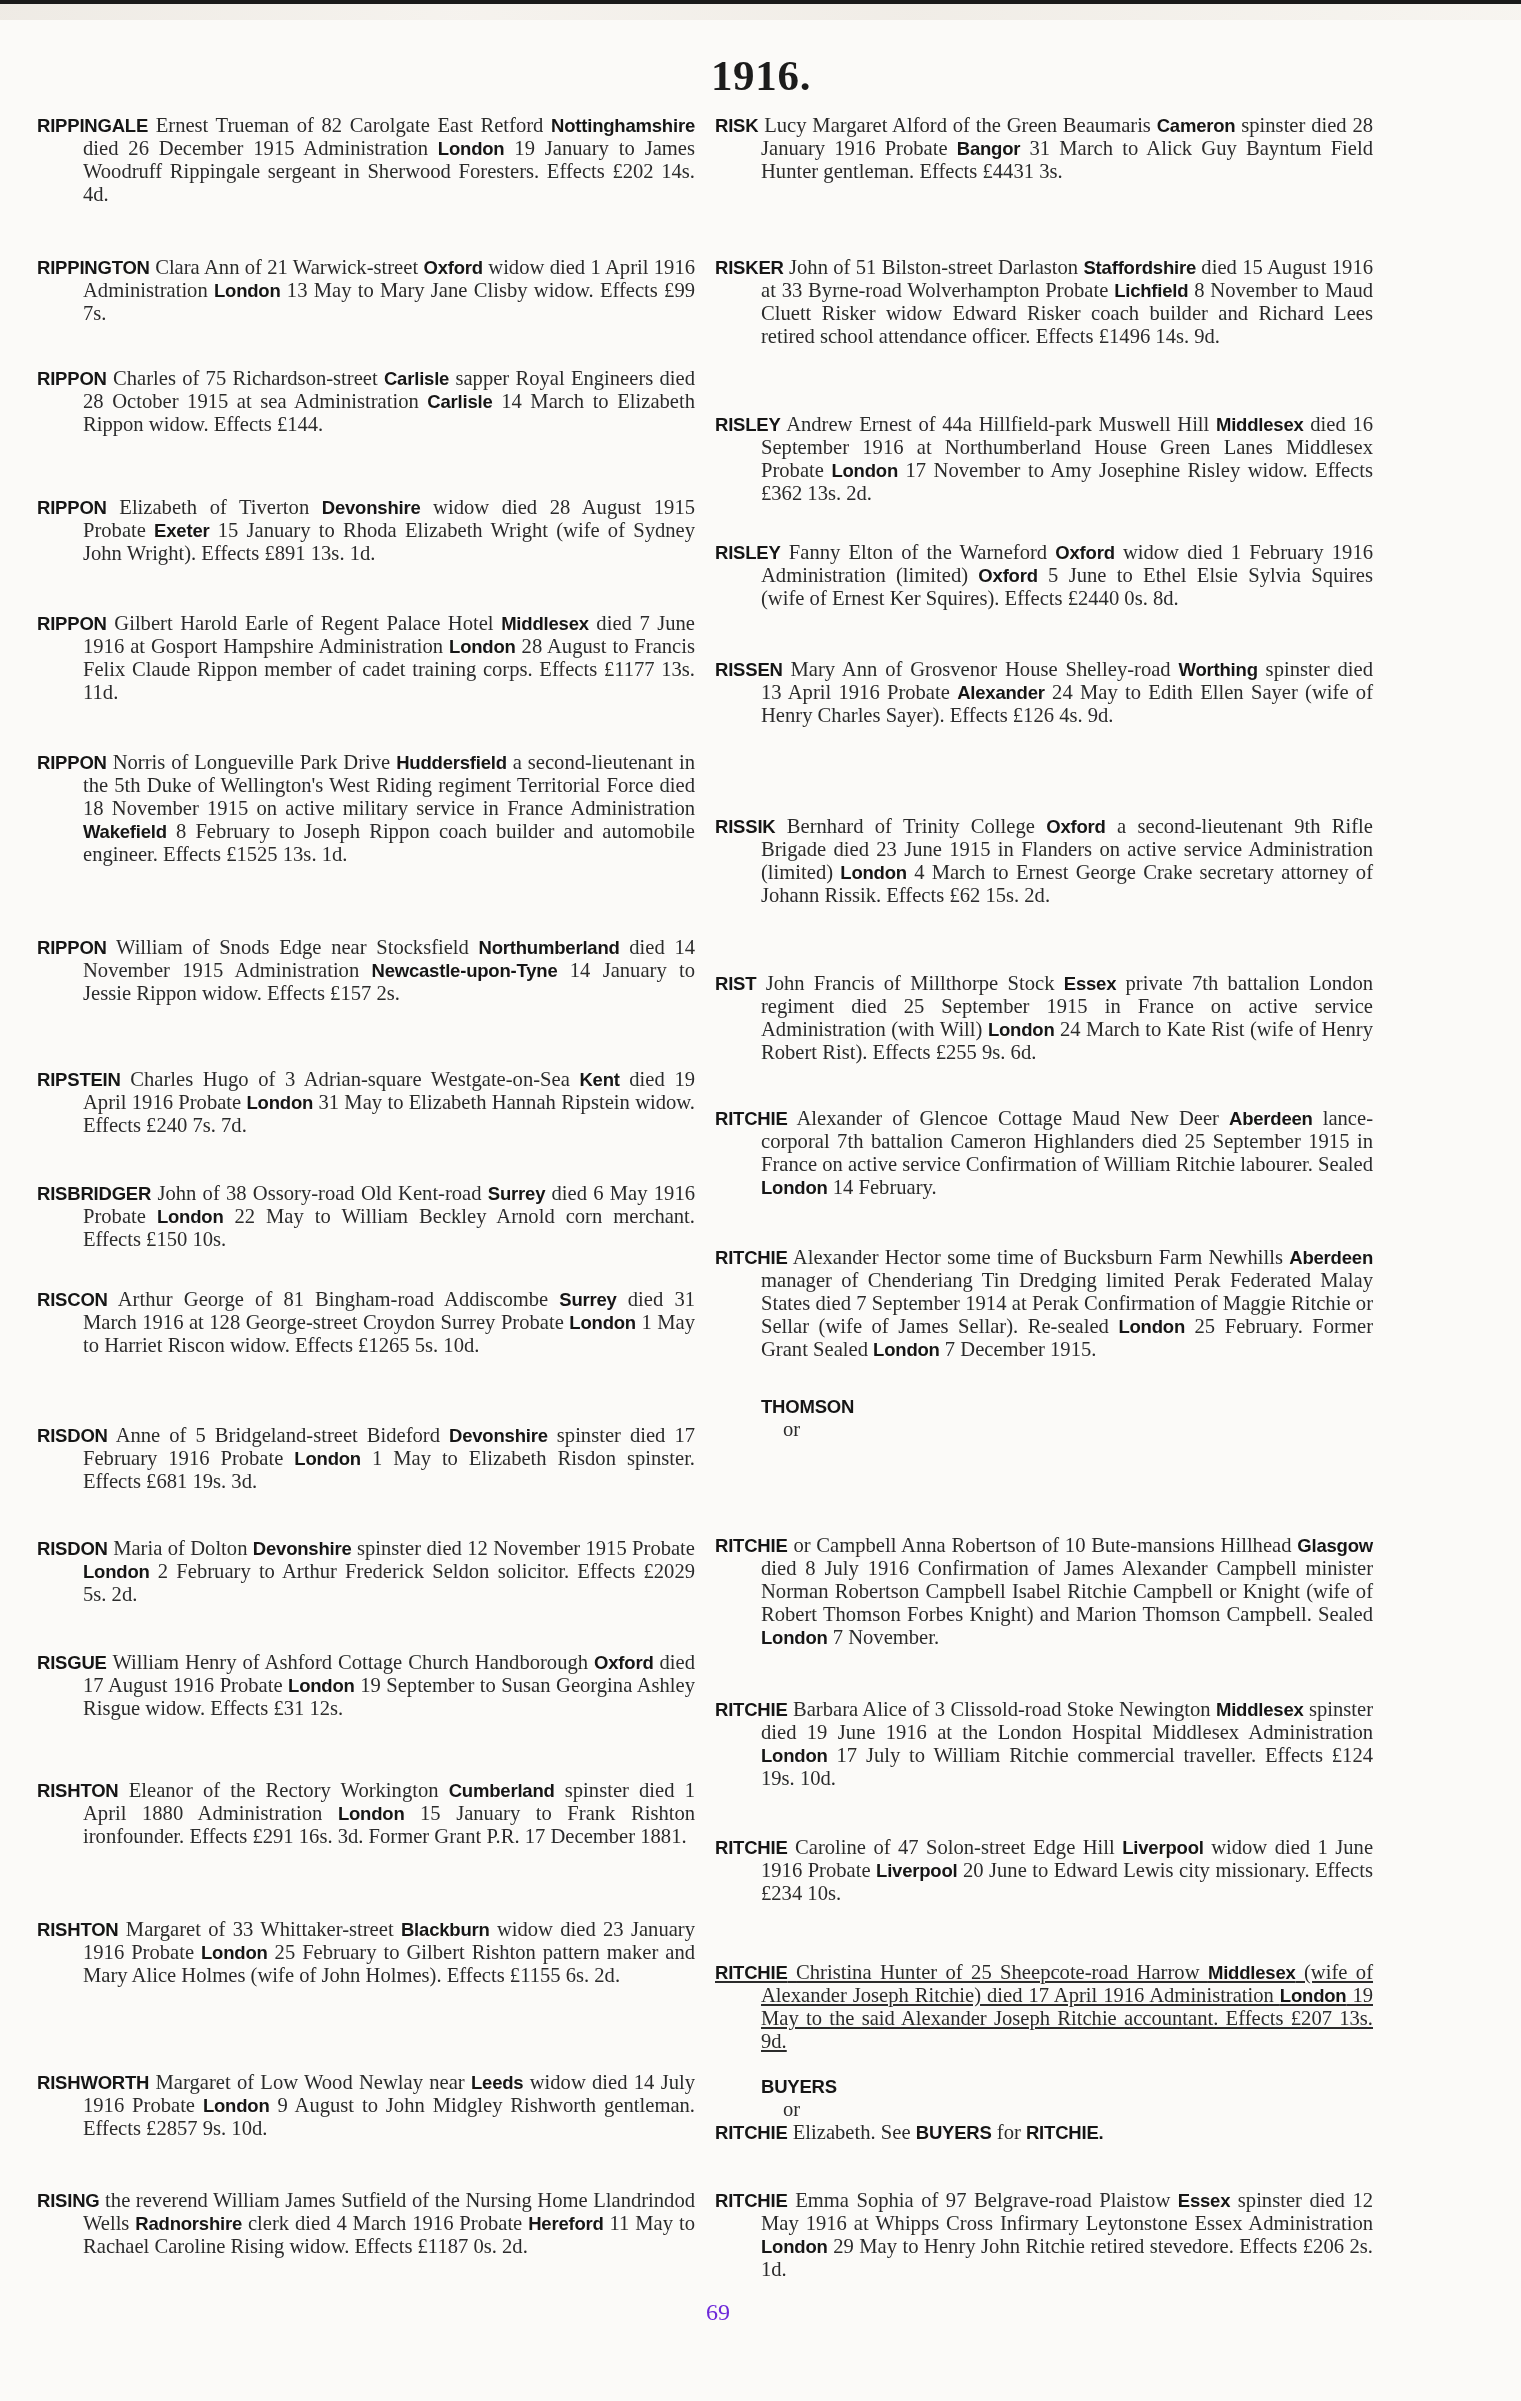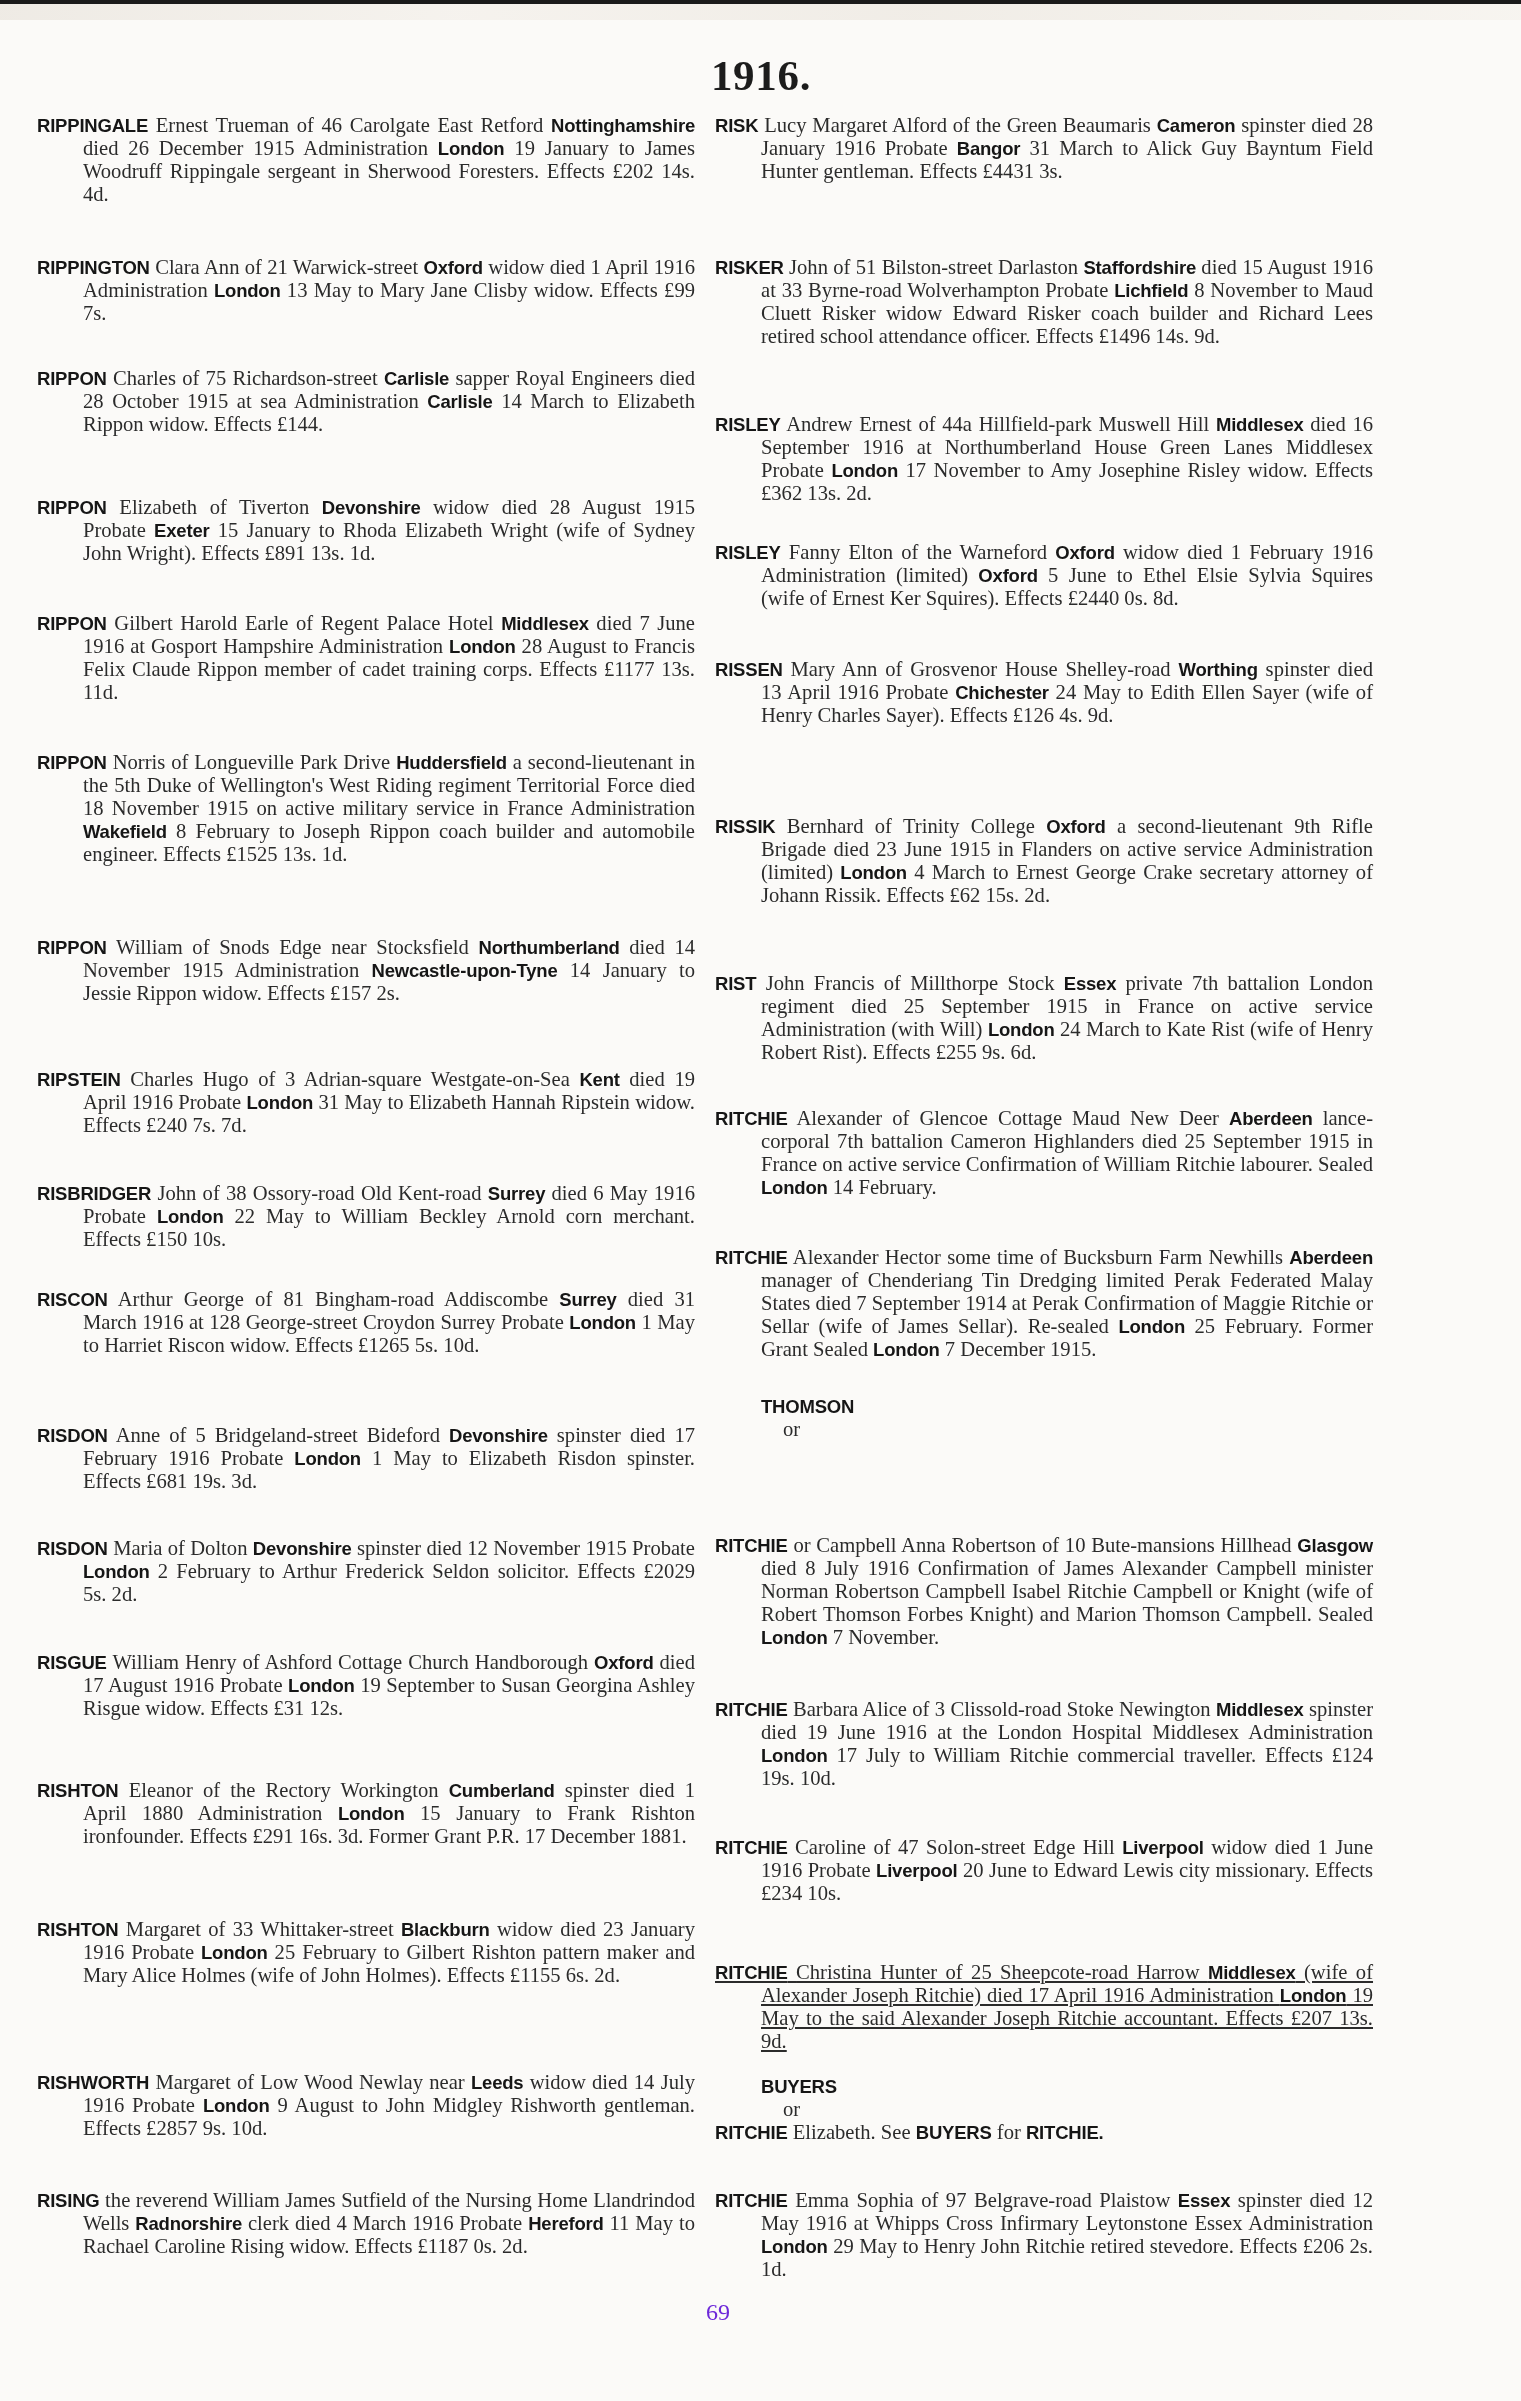--- a/index.html
+++ b/index.html
@@ -47,21 +47,21 @@
 </style>
 </head>
 <body>
 
 <div class="topbar"></div>
 <div class="topstrip"></div>
 
 <div class="year">1916.</div>
 
 <div class="col left" id="col-left">
-    <div class="entry" style="top: 0px;"><span class="b">RIPPINGALE</span> <span>Ernest Trueman of 46 Carolgate East Retford </span><span class="b">Nottinghamshire</span><span> died 26 December 1915 Administration </span><span class="b">London</span><span> 19 January to James Woodruff Rippingale sergeant in Sherwood Foresters. Effects £202 14s. 4d.</span></div>
+    <div class="entry" style="top: 0px;"><span class="b">RIPPINGALE</span> <span>Ernest Trueman of 82 Carolgate East Retford </span><span class="b">Nottinghamshire</span><span> died 26 December 1915 Administration </span><span class="b">London</span><span> 19 January to James Woodruff Rippingale sergeant in Sherwood Foresters. Effects £202 14s. 4d.</span></div>
     <div class="entry" style="top: 142px;"><span class="b">RIPPINGTON</span> <span>Clara Ann of 21 Warwick-street </span><span class="b">Oxford</span><span> widow died 1 April 1916 Administration </span><span class="b">London</span><span> 13 May to Mary Jane Clisby widow. Effects £99 7s.</span></div>
     <div class="entry" style="top: 253px;"><span class="b">RIPPON</span> <span>Charles of 75 Richardson-street </span><span class="b">Carlisle</span><span> sapper Royal Engineers died 28 October 1915 at sea Administration </span><span class="b">Carlisle</span><span> 14 March to Elizabeth Rippon widow. Effects £144.</span></div>
     <div class="entry" style="top: 382px;"><span class="b">RIPPON</span> <span>Elizabeth of Tiverton </span><span class="b">Devonshire</span><span> widow died 28 August 1915 Probate </span><span class="b">Exeter</span><span> 15 January to Rhoda Elizabeth Wright (wife of Sydney John Wright). Effects £891 13s. 1d.</span></div>
     <div class="entry" style="top: 498px;"><span class="b">RIPPON</span> <span>Gilbert Harold Earle of Regent Palace Hotel </span><span class="b">Middlesex</span><span> died 7 June 1916 at Gosport Hampshire Administration </span><span class="b">London</span><span> 28 August to Francis Felix Claude Rippon member of cadet training corps. Effects £1177 13s. 11d.</span></div>
     <div class="entry" style="top: 637px;"><span class="b">RIPPON</span> <span>Norris of Longueville Park Drive </span><span class="b">Huddersfield</span><span> a second-lieutenant in the 5th Duke of Wellington's West Riding regiment Territorial Force died 18 November 1915 on active military service in France Administration </span><span class="b">Wakefield</span><span> 8 February to Joseph Rippon coach builder and automobile engineer. Effects £1525 13s. 1d.</span></div>
     <div class="entry" style="top: 822px;"><span class="b">RIPPON</span> <span>William of Snods Edge near Stocksfield </span><span class="b">Northumberland</span><span> died 14 November 1915 Administration </span><span class="b">Newcastle-upon-Tyne</span><span> 14 January to Jessie Rippon widow. Effects £157 2s.</span></div>
     <div class="entry" style="top: 954px;"><span class="b">RIPSTEIN</span> <span>Charles Hugo of 3 Adrian-square Westgate-on-Sea </span><span class="b">Kent</span><span> died 19 April 1916 Probate </span><span class="b">London</span><span> 31 May to Elizabeth Hannah Ripstein widow. Effects £240 7s. 7d.</span></div>
     <div class="entry" style="top: 1068px;"><span class="b">RISBRIDGER</span> <span>John of 38 Ossory-road Old Kent-road </span><span class="b">Surrey</span><span> died 6 May 1916 Probate </span><span class="b">London</span><span> 22 May to William Beckley Arnold corn merchant. Effects £150 10s.</span></div>
     <div class="entry" style="top: 1174px;"><span class="b">RISCON</span> <span>Arthur George of 81 Bingham-road Addiscombe </span><span class="b">Surrey</span><span> died 31 March 1916 at 128 George-street Croydon Surrey Probate </span><span class="b">London</span><span> 1 May to Harriet Riscon widow. Effects £1265 5s. 10d.</span></div>
     <div class="entry" style="top: 1310px;"><span class="b">RISDON</span> <span>Anne of 5 Bridgeland-street Bideford </span><span class="b">Devonshire</span><span> spinster died 17 February 1916 Probate </span><span class="b">London</span><span> 1 May to Elizabeth Risdon spinster. Effects £681 19s. 3d.</span></div>
@@ -70,21 +70,21 @@
     <div class="entry" style="top: 1665px;"><span class="b">RISHTON</span> <span>Eleanor of the Rectory Workington </span><span class="b">Cumberland</span><span> spinster died 1 April 1880 Administration </span><span class="b">London</span><span> 15 January to Frank Rishton ironfounder. Effects £291 16s. 3d. Former Grant P.R. 17 December 1881.</span></div>
     <div class="entry" style="top: 1804px;"><span class="b">RISHTON</span> <span>Margaret of 33 Whittaker-street </span><span class="b">Blackburn</span><span> widow died 23 January 1916 Probate </span><span class="b">London</span><span> 25 February to Gilbert Rishton pattern maker and Mary Alice Holmes (wife of John Holmes). Effects £1155 6s. 2d.</span></div>
     <div class="entry" style="top: 1957px;"><span class="b">RISHWORTH</span> <span>Margaret of Low Wood Newlay near </span><span class="b">Leeds</span><span> widow died 14 July 1916 Probate </span><span class="b">London</span><span> 9 August to John Midgley Rishworth gentleman. Effects £2857 9s. 10d.</span></div>
     <div class="entry" style="top: 2075px;"><span class="b">RISING</span> <span>the reverend William James Sutfield of the Nursing Home Llandrindod Wells </span><span class="b">Radnorshire</span><span> clerk died 4 March 1916 Probate </span><span class="b">Hereford</span><span> 11 May to Rachael Caroline Rising widow. Effects £1187 0s. 2d.</span></div>
   </div>
 <div class="col right" id="col-right">
     <div class="entry" style="top: 0px;"><span class="b">RISK</span> <span>Lucy Margaret Alford of the Green Beaumaris </span><span class="b">Cameron</span><span> spinster died 28 January 1916 Probate </span><span class="b">Bangor</span><span> 31 March to Alick Guy Bayntum Field Hunter gentleman. Effects £4431 3s.</span></div>
     <div class="entry" style="top: 142px;"><span class="b">RISKER</span> <span>John of 51 Bilston-street Darlaston </span><span class="b">Staffordshire</span><span> died 15 August 1916 at 33 Byrne-road Wolverhampton Probate </span><span class="b">Lichfield</span><span> 8 November to Maud Cluett Risker widow Edward Risker coach builder and Richard Lees retired school attendance officer. Effects £1496 14s. 9d.</span></div>
     <div class="entry" style="top: 299px;"><span class="b">RISLEY</span> <span>Andrew Ernest of 44a Hillfield-park Muswell Hill </span><span class="b">Middlesex</span><span> died 16 September 1916 at Northumberland House Green Lanes Middlesex Probate </span><span class="b">London</span><span> 17 November to Amy Josephine Risley widow. Effects £362 13s. 2d.</span></div>
     <div class="entry" style="top: 427px;"><span class="b">RISLEY</span> <span>Fanny Elton of the Warneford </span><span class="b">Oxford</span><span> widow died 1 February 1916 Administration (limited) </span><span class="b">Oxford</span><span> 5 June to Ethel Elsie Sylvia Squires (wife of Ernest Ker Squires). Effects £2440 0s. 8d.</span></div>
-    <div class="entry" style="top: 544px;"><span class="b">RISSEN</span> <span>Mary Ann of Grosvenor House Shelley-road </span><span class="b">Worthing</span><span> spinster died 13 April 1916 Probate </span><span class="b">Chichester</span><span> 24 May to Edith Ellen Sayer (wife of Henry Charles Sayer). Effects £126 4s. 9d.</span></div>
+    <div class="entry" style="top: 544px;"><span class="b">RISSEN</span> <span>Mary Ann of Grosvenor House Shelley-road </span><span class="b">Worthing</span><span> spinster died 13 April 1916 Probate </span><span class="b">Alexander</span><span> 24 May to Edith Ellen Sayer (wife of Henry Charles Sayer). Effects £126 4s. 9d.</span></div>
     <div class="entry" style="top: 701px;"><span class="b">RISSIK</span> <span>Bernhard of Trinity College </span><span class="b">Oxford</span><span> a second-lieutenant 9th Rifle Brigade died 23 June 1915 in Flanders on active service Administration (limited) </span><span class="b">London</span><span> 4 March to Ernest George Crake secretary attorney of Johann Rissik. Effects £62 15s. 2d.</span></div>
     <div class="entry" style="top: 858px;"><span class="b">RIST</span> <span>John Francis of Millthorpe Stock </span><span class="b">Essex</span><span> private 7th battalion London regiment died 25 September 1915 in France on active service Administration (with Will) </span><span class="b">London</span><span> 24 March to Kate Rist (wife of Henry Robert Rist). Effects £255 9s. 6d.</span></div>
     <div class="entry" style="top: 993px;"><span class="b">RITCHIE</span> <span>Alexander of Glencoe Cottage Maud New Deer </span><span class="b">Aberdeen</span><span> lance-corporal 7th battalion Cameron Highlanders died 25 September 1915 in France on active service Confirmation of William Ritchie labourer. Sealed </span><span class="b">London</span><span> 14 February.</span></div>
     <div class="entry" style="top: 1132px;"><span class="b">RITCHIE</span> <span>Alexander Hector some time of Bucksburn Farm Newhills </span><span class="b">Aberdeen</span><span> manager of Chenderiang Tin Dredging limited Perak Federated Malay States died 7 September 1914 at Perak Confirmation of Maggie Ritchie or Sellar (wife of James Sellar). Re-sealed </span><span class="b">London</span><span> 25 February. Former Grant Sealed </span><span class="b">London</span><span> 7 December 1915.</span></div>
     <div class="xref" style="top: 1281px;">
       <div class="head"><span class="b">THOMSON</span></div>
       <div class="or">or</div>
     </div>
     <div class="entry" style="top: 1420px;"><span class="b">RITCHIE</span> <span>or Campbell Anna Robertson of 10 Bute-mansions Hillhead </span><span class="b">Glasgow</span><span> died 8 July 1916 Confirmation of James Alexander Campbell minister Norman Robertson Campbell Isabel Ritchie Campbell or Knight (wife of Robert Thomson Forbes Knight) and Marion Thomson Campbell. Sealed </span><span class="b">London</span><span> 7 November.</span></div>
     <div class="entry" style="top: 1584px;"><span class="b">RITCHIE</span> <span>Barbara Alice of 3 Clissold-road Stoke Newington </span><span class="b">Middlesex</span><span> spinster died 19 June 1916 at the London Hospital Middlesex Administration </span><span class="b">London</span><span> 17 July to William Ritchie commercial traveller. Effects £124 19s. 10d.</span></div>

